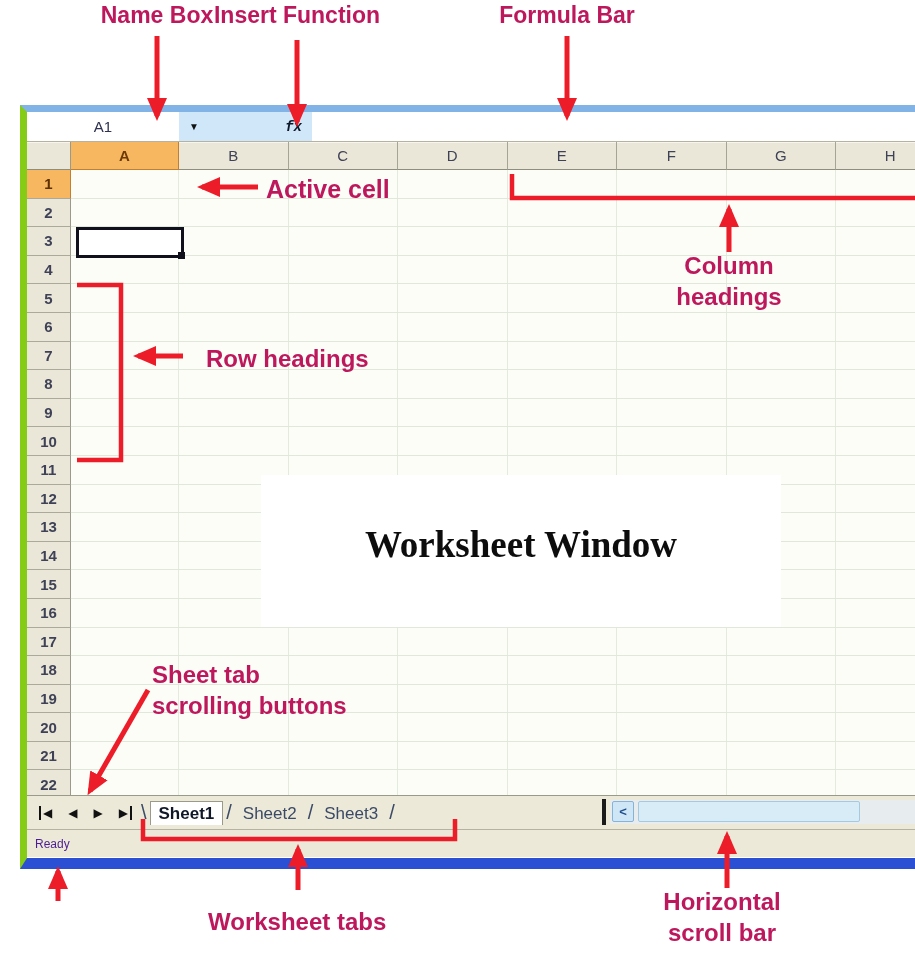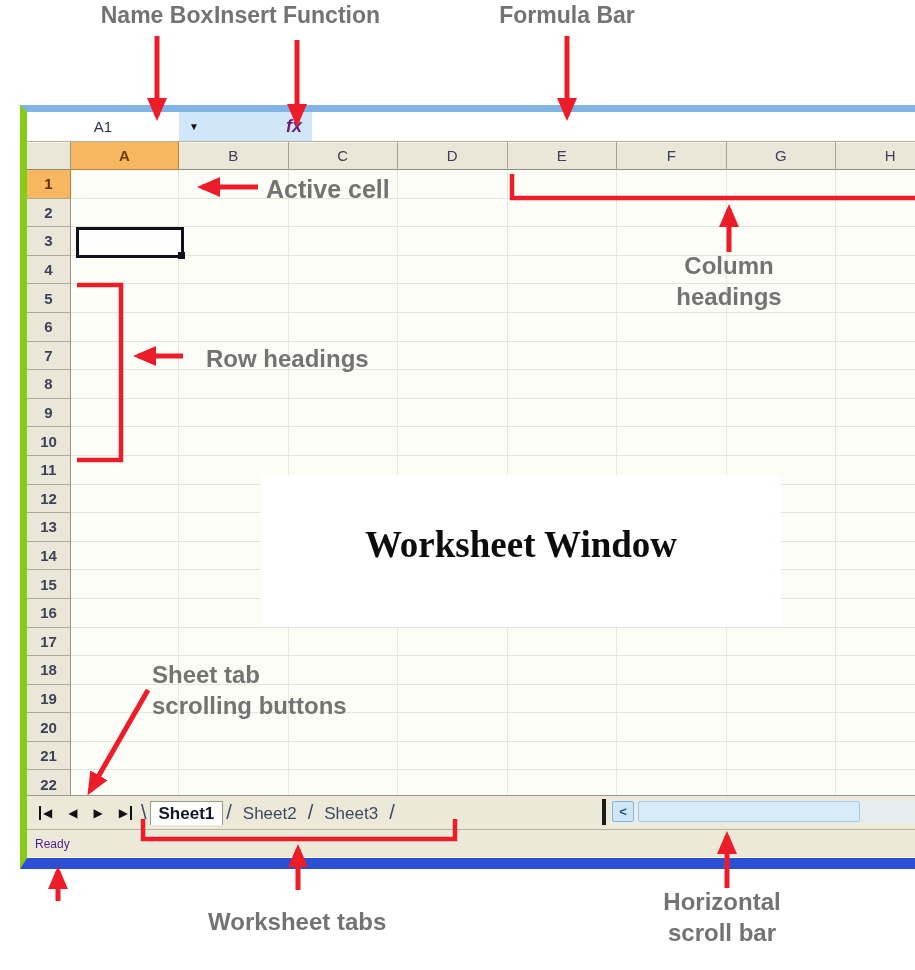--- a/index.html
+++ b/index.html
@@ -10,22 +10,22 @@
   .xl-window{position:absolute;left:20px;top:105px;width:895px;height:764px;
     box-sizing:border-box;background:#fff;
     border-left:7px solid #84cc16;border-top:7px solid #82b3e6;border-bottom:11px solid #2b50d4;}
   .formula-row{height:30px;display:flex;align-items:stretch;background:#fff;
     border-bottom:1px solid #b5b2a2;box-sizing:border-box;}
   .name-box{width:152px;display:flex;align-items:center;justify-content:center;
     color:#2e3250;font-size:15px;}
   .fx-section{width:133px;background:#cfe7f8;display:flex;align-items:center;
     justify-content:space-between;padding:0 10px;box-sizing:border-box;}
   .dd-arrow{font-size:10px;color:#111;}
-  .fx-glyph{font-family:Liberation Sans, sans-serif;font-style:italic;font-weight:bold;
-    font-size:18px;color:#701a75;}
+  .fx-glyph{font-family:Liberation Mono, monospace;font-style:italic;font-weight:bold;
+    font-size:14px;color:#0f172a;}
   .fbar-rest{flex:1;background:#fff;}
 
   .hdr-row{height:28px;display:flex;overflow:hidden;}
   .corner-cell{width:44px;flex:0 0 44px;background:#eae7d8;box-sizing:border-box;
     border-right:1px solid #9a9a8a;border-bottom:1px solid #8e8e7e;
     box-shadow:inset 0 1px 0 #f8f6ec;}
   .col-hdr{flex:0 0 109.5px;width:109.5px;box-sizing:border-box;background:#eae7d8;
     border-right:1px solid #a5a595;border-bottom:1px solid #8e8e7e;
     box-shadow:inset 0 1px 0 #f8f6ec;
     display:flex;align-items:center;justify-content:center;
@@ -69,21 +69,21 @@
     color:#1f4e8c;font-weight:bold;font-size:13px;text-align:center;line-height:19px;}
   .scroll-thumb{position:absolute;left:611px;top:5px;width:222px;height:21px;
     background:#d8ecf8;border:1px solid #a6c9e0;border-radius:2px;box-sizing:border-box;}
 
   .status-bar{height:28px;background:#ece9d8;border-top:1px solid #b5b2a2;box-sizing:border-box;
     display:flex;align-items:center;}
   .status-text{margin-left:8px;font-size:12px;color:#4c1d95;}
 
   
   .overlay-svg{position:absolute;left:0;top:0;z-index:50;pointer-events:none;}
-  .rlabel{position:absolute;color:#737373;font-weight:bold;font-size:23px;line-height:1.3;
+  .rlabel{position:absolute;color:#be185d;font-weight:bold;font-size:23px;line-height:1.3;
     z-index:60;white-space:nowrap;}
   .rlabel.center{transform:translateX(-50%);text-align:center;}
 </style>
 </head>
 <body>
 
 <div class="stage">
 
   <div class="xl-window">
 

